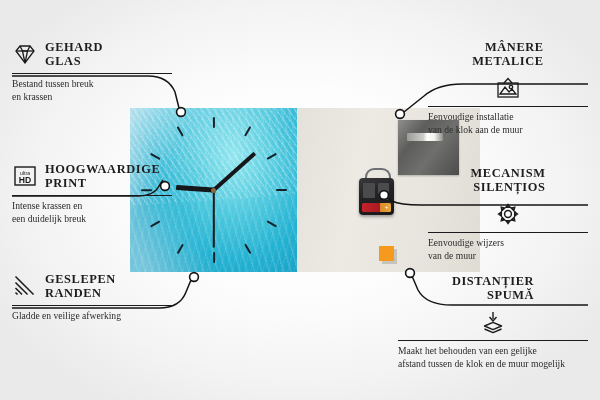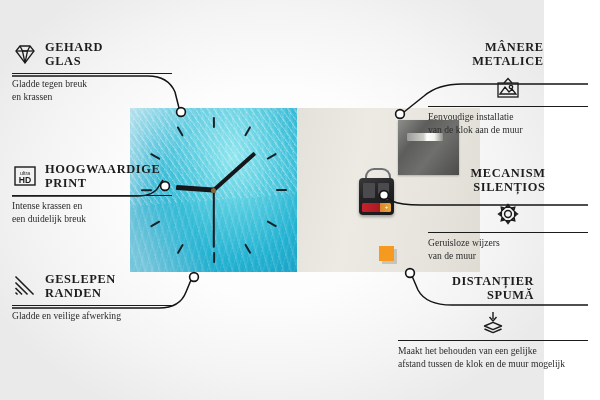--- a/index.html
+++ b/index.html
@@ -2,21 +2,21 @@
 <html><head>
 <meta charset="utf-8">
 <style>
   html,body{margin:0;padding:0;}
   body{
     width:600px;height:400px;overflow:hidden;
     font-family:"Liberation Serif","DejaVu Serif",serif;
     background:#ffffff;
   }
   #stage{
-    position:relative;width:544px;height:400px;
+    position:relative;width:600px;height:400px;
     background:
       radial-gradient(ellipse 58% 62% at 50% 48%, #ffffff 0%, #fdfdfd 42%, #f4f4f4 74%, #eaeaea 100%);
   }
   
   .photo{position:absolute;left:130px;top:108px;width:350px;height:164px;}
   .photo .clockface{
     position:absolute;left:0;top:0;width:167px;height:164px;
     background:
       linear-gradient(118deg, rgba(255,255,255,.55) 0%, rgba(255,255,255,0) 26%),
       linear-gradient(62deg, rgba(255,255,255,.40) 8%, rgba(255,255,255,0) 34%),
@@ -148,21 +148,21 @@
               <path d="M4 9 L22 9"></path>
           <path d="M8 4 L10.5 9 L13 21"></path>
               <path d="M18 4 L15.5 9 L13 21"></path>
               <path d="M10.5 9 L15.5 9"></path>
         </g>
           </svg>
       </span>
       <span class="ct-title"><span>GEHARD</span><br><span>GLAS</span></span>
     </div>
     <div class="ct-rule" style="width:160px;"></div>
-    <div class="ct-desc"><span>Gladde tegen breuk</span><br><span>en krassen</span></div>
+    <div class="ct-desc"><span>Bestand tussen breuk</span><br><span>en krassen</span></div>
   </div>
 
   <div class="callout left" style="left:12px;top:162px;width:160px;">
     <div class="ct-head">
       <span class="ico">
         <svg viewBox="0 0 26 24">
           <rect x="3" y="3" width="20" height="18" fill="none" stroke="#1b1b1b" stroke-width="1.4"></rect>
           <text x="13" y="11" font-size="5.2" text-anchor="middle" fill="#1b1b1b" font-family="Liberation Sans, sans-serif">ultra</text>
           <text x="13" y="19" font-size="8.6" font-weight="bold" text-anchor="middle" fill="#1b1b1b" font-family="Liberation Sans, sans-serif">HD</text>
         </svg>
@@ -223,21 +223,21 @@
           <path d="M6.3 5.3 L9.6 6.2 L6.9 8.6 Z"></path>
               <path d="M19.7 18.7 L16.4 17.8 L19.1 15.4 Z"></path>
           <path d="M19.7 5.3 L18.8 8.6 L16.4 6.2 Z"></path>
               <path d="M6.3 18.7 L7.2 15.4 L9.6 17.8 Z"></path>
           <circle cx="13" cy="12" r="7.1" stroke-dasharray="2.6 2.6"></circle>
         </g>
           </svg>
       </span>
     </div>
     <div class="ct-rule" style="width:160px;"></div>
-    <div class="ct-desc"><span>Geruisloze wijzers</span><br><span>van de muur</span></div>
+    <div class="ct-desc"><span>Eenvoudige wijzers</span><br><span>van de muur</span></div>
   </div>
 
   <div class="callout right" style="left:398px;top:274px;width:190px;">
     <div class="ct-head">
       <span class="ct-title"><span>DISTANȚIER</span><br><span>SPUMĂ</span></span>
       <span class="ico">
         <svg viewBox="0 0 26 24">
             <g fill="none" stroke="#1b1b1b" stroke-width="1.4" stroke-linejoin="round">
           <path d="M13 2 L13 9 M9.5 7 L13 11 L16.5 7"></path>
           <path d="M13 12.4 L21.5 16 L13 19.6 L4.5 16 Z"></path>

